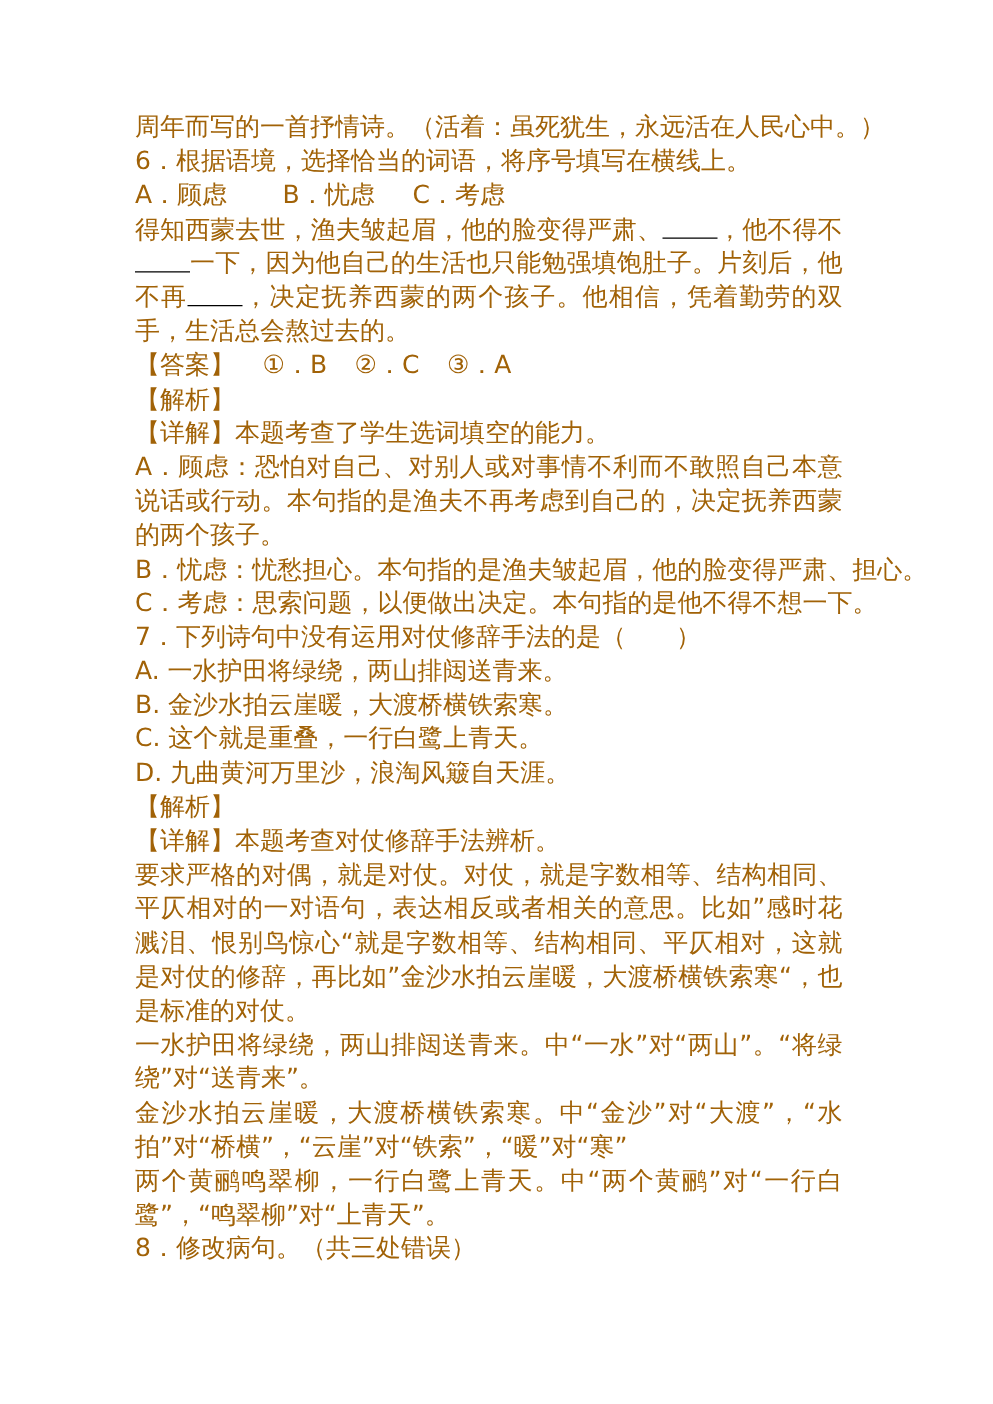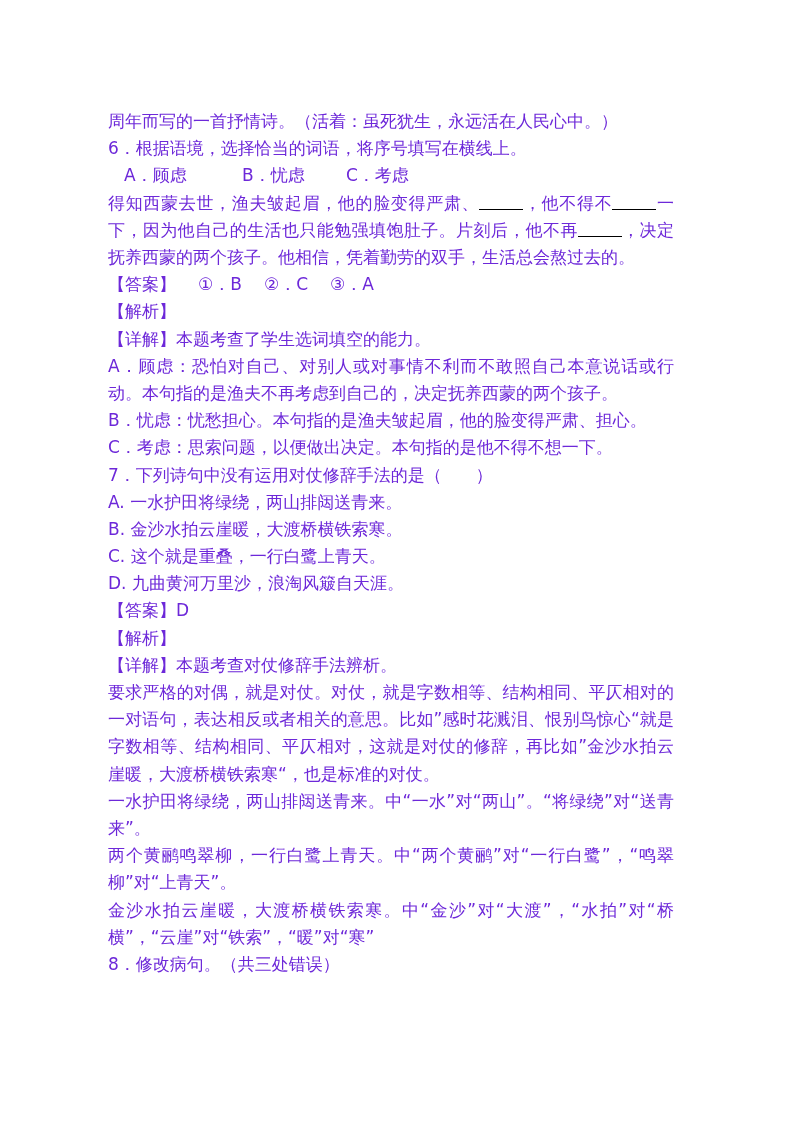--- a/index.html
+++ b/index.html
@@ -1,30 +1,30 @@
 <!DOCTYPE html>
 <html><head>
   <meta charset="utf-8">
   <style>
     html, body { margin: 0; padding: 0; background: #ffffff; }
     body { width: 794px; height: 1123px; position: relative; overflow: hidden; }
     .page {
       position: absolute;
       left: 108px;
-      top: 108px;
+      top: 88px;
       width: 566px;
       font-family: "DejaVu Sans", "Liberation Sans", sans-serif;
-      font-size: 17px;
-      color: #6d28d9;
+      font-size: 20px;
+      color: #a16207;
       line-height: 27.2px;
     }
     .line { white-space: nowrap; height: 27.2px; }
     .para { white-space: normal; text-align: justify; word-break: break-all; }
     .opt-row span { display: inline-block; }
-    .opt-a { width: 118px; margin-left: 16px; }
+    .opt-a { width: 118px; }
     .opt-b { width: 104px; }
     .blank { display: inline-block; width: 44px; border-bottom: 1px solid #000; height: 14px; vertical-align: -1px; }
     .ans-items span { display: inline-block; margin-left: 22px; }
     .ans-items span:first-child { margin-left: 30px; }
   </style>
 </head>
 <body>
 
 <div class="page">
 
@@ -50,23 +50,22 @@
   <div class="para">A．顾虑：恐怕对自己、对别人或对事情不利而不敢照自己本意说话或行动。本句指的是渔夫不再考虑到自己的，决定抚养西蒙的两个孩子。</div>
   <div class="line">B．忧虑：忧愁担心。本句指的是渔夫皱起眉，他的脸变得严肃、担心。</div>
   <div class="line">C．考虑：思索问题，以便做出决定。本句指的是他不得不想一下。</div>
 
   <div class="line">7．下列诗句中没有运用对仗修辞手法的是（　　）</div>
   <div class="line">A. 一水护田将绿绕，两山排闼送青来。</div>
   <div class="line">B. 金沙水拍云崖暖，大渡桥横铁索寒。</div>
   <div class="line">C. 这个就是重叠，一行白鹭上青天。</div>
   <div class="line">D. 九曲黄河万里沙，浪淘风簸自天涯。</div>
 
-  <div class="line">【答案】D</div>
   <div class="line">【解析】</div>
   <div class="line">【详解】本题考查对仗修辞手法辨析。</div>
 
   <div class="para">要求严格的对偶，就是对仗。对仗，就是字数相等、结构相同、平仄相对的一对语句，表达相反或者相关的意思。比如”感时花溅泪、恨别鸟惊心“就是字数相等、结构相同、平仄相对，这就是对仗的修辞，再比如”金沙水拍云崖暖，大渡桥横铁索寒“，也是标准的对仗。</div>
   <div class="para">一水护田将绿绕，两山排闼送青来。中“一水”对“两山”。“将绿绕”对“送青来”。</div>
+  <div class="para">金沙水拍云崖暖，大渡桥横铁索寒。中“金沙”对“大渡”，“水拍”对“桥横”，“云崖”对“铁索”，“暖”对“寒”</div>
   <div class="para">两个黄鹂鸣翠柳，一行白鹭上青天。中“两个黄鹂”对“一行白鹭”，“鸣翠柳”对“上青天”。</div>
-  <div class="para">金沙水拍云崖暖，大渡桥横铁索寒。中“金沙”对“大渡”，“水拍”对“桥横”，“云崖”对“铁索”，“暖”对“寒”</div>
 
   <div class="line">8．修改病句。（共三处错误）</div>
 </div>
 
 </body></html>

